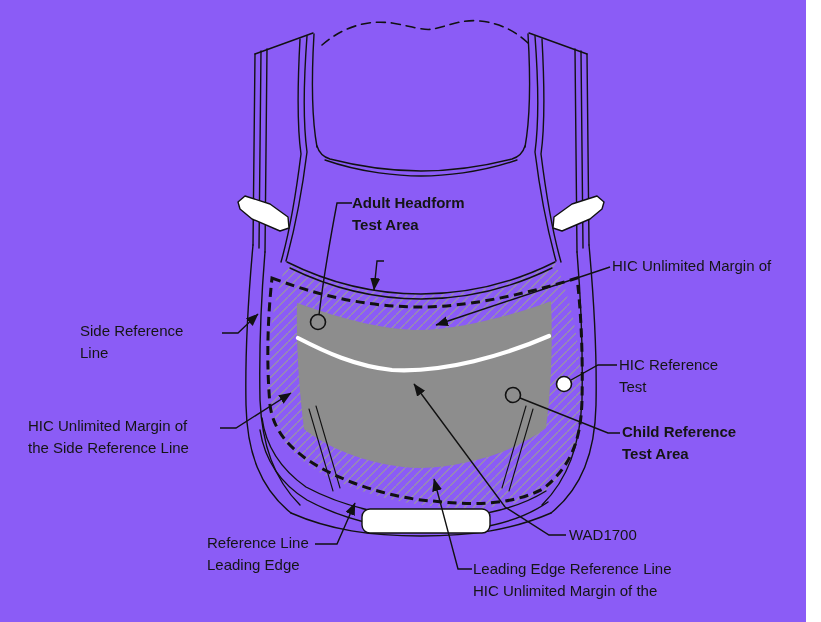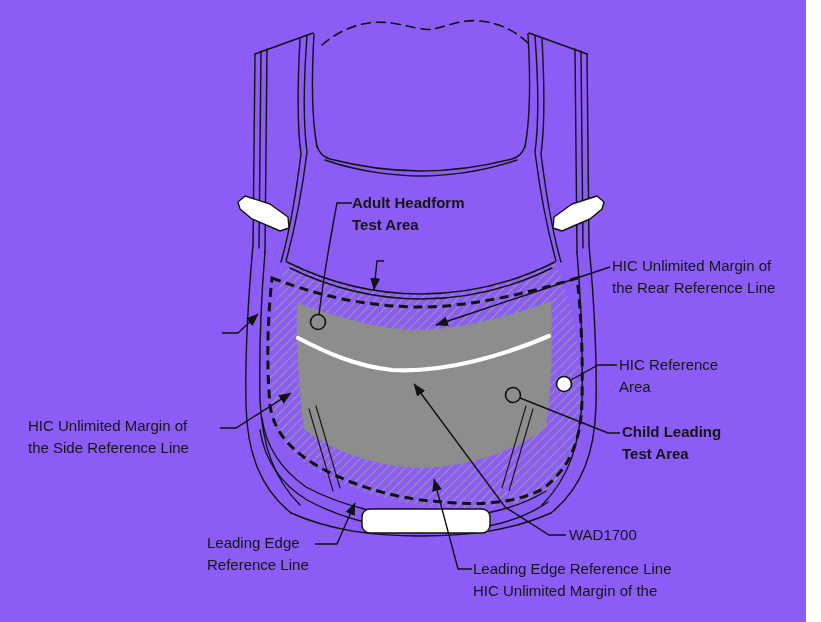--- a/index.html
+++ b/index.html
@@ -144,44 +144,45 @@
 </svg>
 
 <div class="lbl bold" style="left:352px;top:192px">
   <div>Adult Headform</div>
   <div>Test Area</div>
 </div>
 
 
 <div class="lbl" style="left:612px;top:255px">
   <div>HIC Unlimited Margin of</div>
-  <div>the Rear Reference Line</div>
 </div>
 
 <div class="lbl" style="left:80px;top:320px">
+  <div>Side Reference</div>
+  <div>Line</div>
 </div>
 
 <div class="lbl" style="left:28px;top:415px">
   <div>HIC Unlimited Margin of</div>
   <div>the Side Reference Line</div>
 </div>
 
 <div class="lbl" style="left:619px;top:354px">
   <div>HIC Reference</div>
-  <div>Area</div>
+  <div>Test</div>
 </div>
 
 <div class="lbl bold" style="left:622px;top:421px">
-  <div>Child Leading</div>
+  <div>Child Reference</div>
   <div>Test Area</div>
 </div>
 
 <div class="lbl" style="left:207px;top:532px">
+  <div>Reference Line</div>
   <div>Leading Edge</div>
-  <div>Reference Line</div>
 </div>
 
 <div class="lbl" style="left:569px;top:524px">
   <div>WAD1700</div>
 </div>
 
 <div class="lbl" style="left:473px;top:558px">
   <div>Leading Edge Reference Line</div>
   <div>HIC Unlimited Margin of the</div>
 </div>

